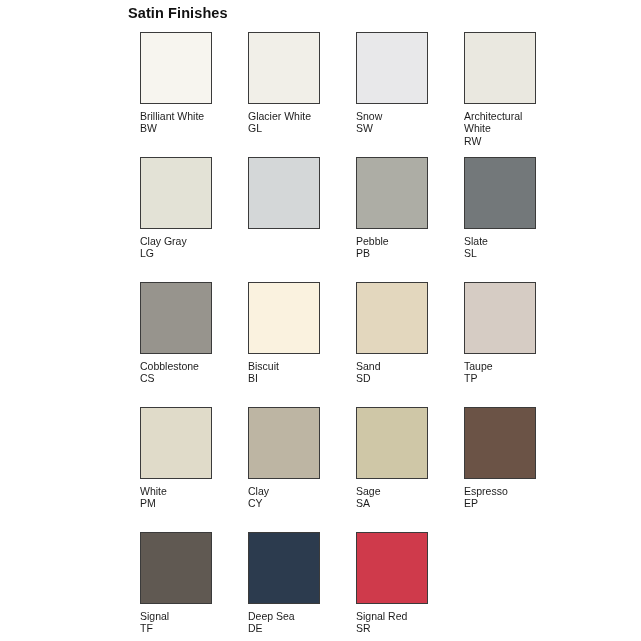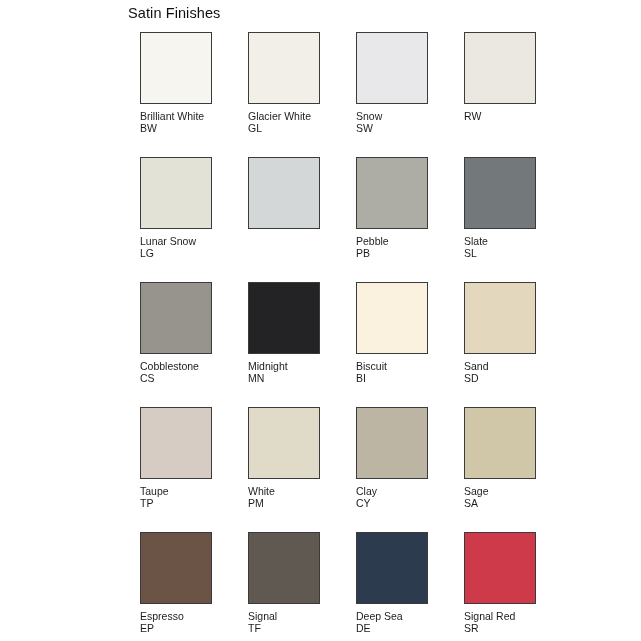--- a/index.html
+++ b/index.html
@@ -20,21 +20,21 @@
     width: 641px;
     height: 641px;
     box-sizing: border-box;
     padding: 0;
   }
   .chart-title {
     position: absolute;
     left: 128px;
     top: 4px;
     font-size: 14.5px;
-    font-weight: normal;
+    font-weight: bold;
     letter-spacing: 0.1px;
     color: #111111;
     line-height: 18px;
   }
   .swatch-grid {
     position: absolute;
     left: 128px;
     top: 32px;
     width: 400px;
     display: grid;
@@ -94,27 +94,28 @@
       <div class="swatch-cell">
         <div class="swatch-chip" style="background: rgb(232, 232, 234);"></div>
         <div class="swatch-label">
           <span class="swatch-name">Snow</span>
           <span class="swatch-code">SW</span>
         </div>
       </div>
       <div class="swatch-cell">
         <div class="swatch-chip" style="background: rgb(234, 232, 224);"></div>
         <div class="swatch-label">
+          <span class="swatch-name">Architectural White</span>
           <span class="swatch-code">RW</span>
         </div>
       </div>
       <div class="swatch-cell">
         <div class="swatch-chip" style="background: rgb(227, 226, 214);"></div>
         <div class="swatch-label">
-          <span class="swatch-name">Lunar Snow</span>
+          <span class="swatch-name">Clay Gray</span>
           <span class="swatch-code">LG</span>
         </div>
       </div>
       <div class="swatch-cell">
         <div class="swatch-chip" style="background: rgb(212, 215, 216);"></div>
       </div>
       <div class="swatch-cell">
         <div class="swatch-chip" style="background: rgb(173, 173, 165);"></div>
         <div class="swatch-label">
           <span class="swatch-name">Pebble</span>
@@ -129,27 +130,20 @@
         </div>
       </div>
       <div class="swatch-cell">
         <div class="swatch-chip" style="background: rgb(151, 148, 141);"></div>
         <div class="swatch-label">
           <span class="swatch-name">Cobblestone</span>
           <span class="swatch-code">CS</span>
         </div>
       </div>
       <div class="swatch-cell">
-        <div class="swatch-chip" style="background: rgb(35, 35, 38);"></div>
-        <div class="swatch-label">
-          <span class="swatch-name">Midnight</span>
-          <span class="swatch-code">MN</span>
-        </div>
-      </div>
-      <div class="swatch-cell">
         <div class="swatch-chip" style="background: rgb(250, 242, 223);"></div>
         <div class="swatch-label">
           <span class="swatch-name">Biscuit</span>
           <span class="swatch-code">BI</span>
         </div>
       </div>
       <div class="swatch-cell">
         <div class="swatch-chip" style="background: rgb(227, 215, 190);"></div>
         <div class="swatch-label">
           <span class="swatch-name">Sand</span>

